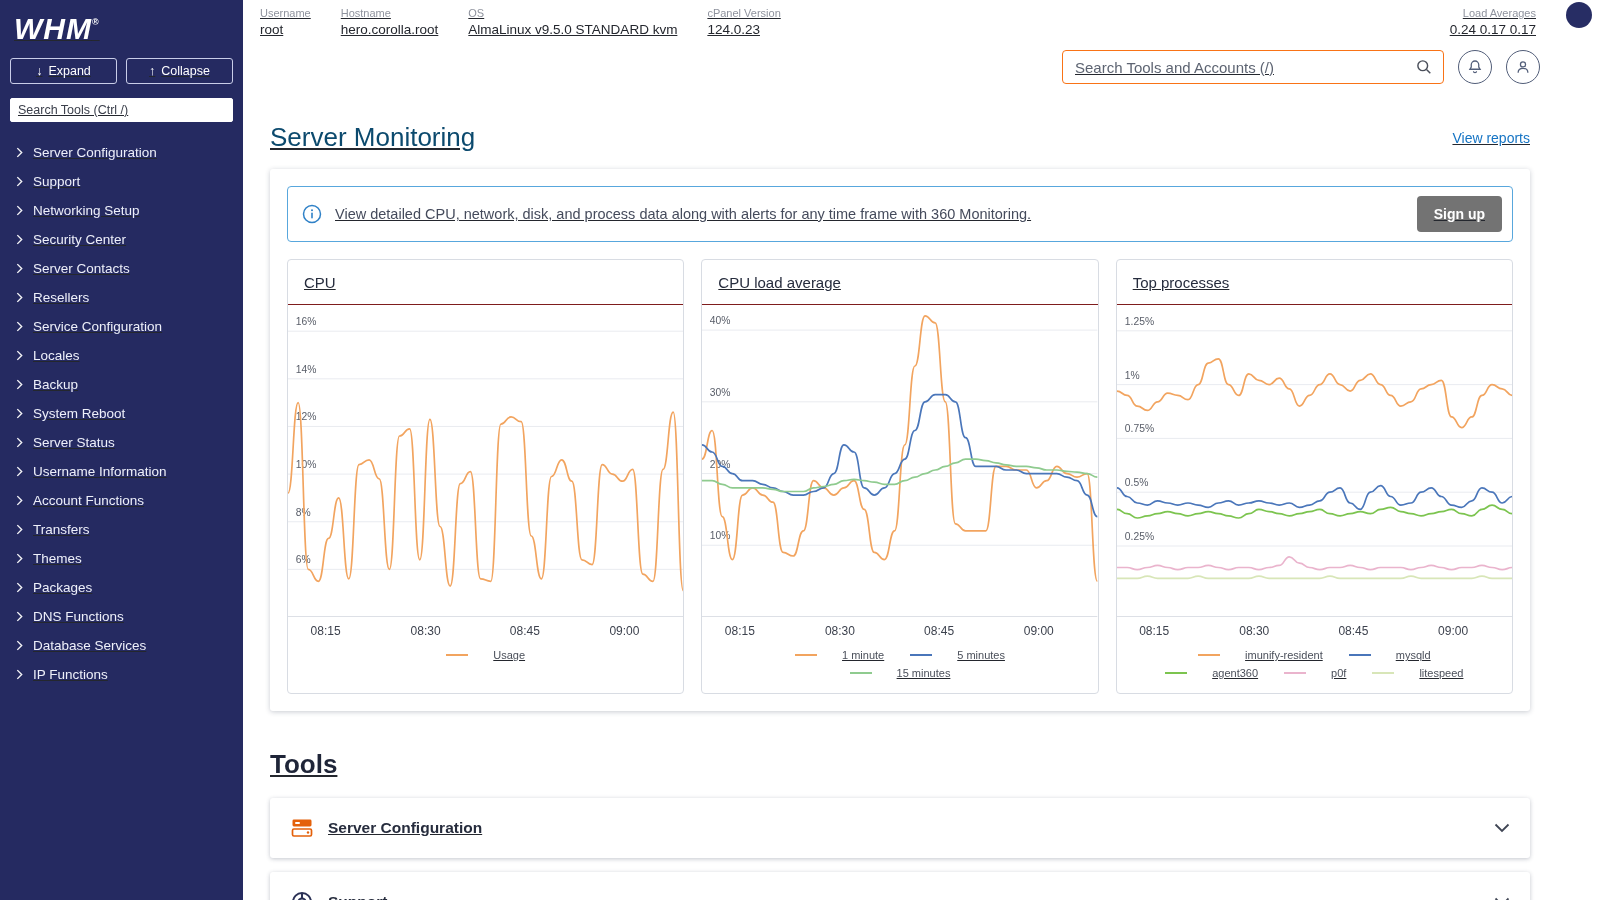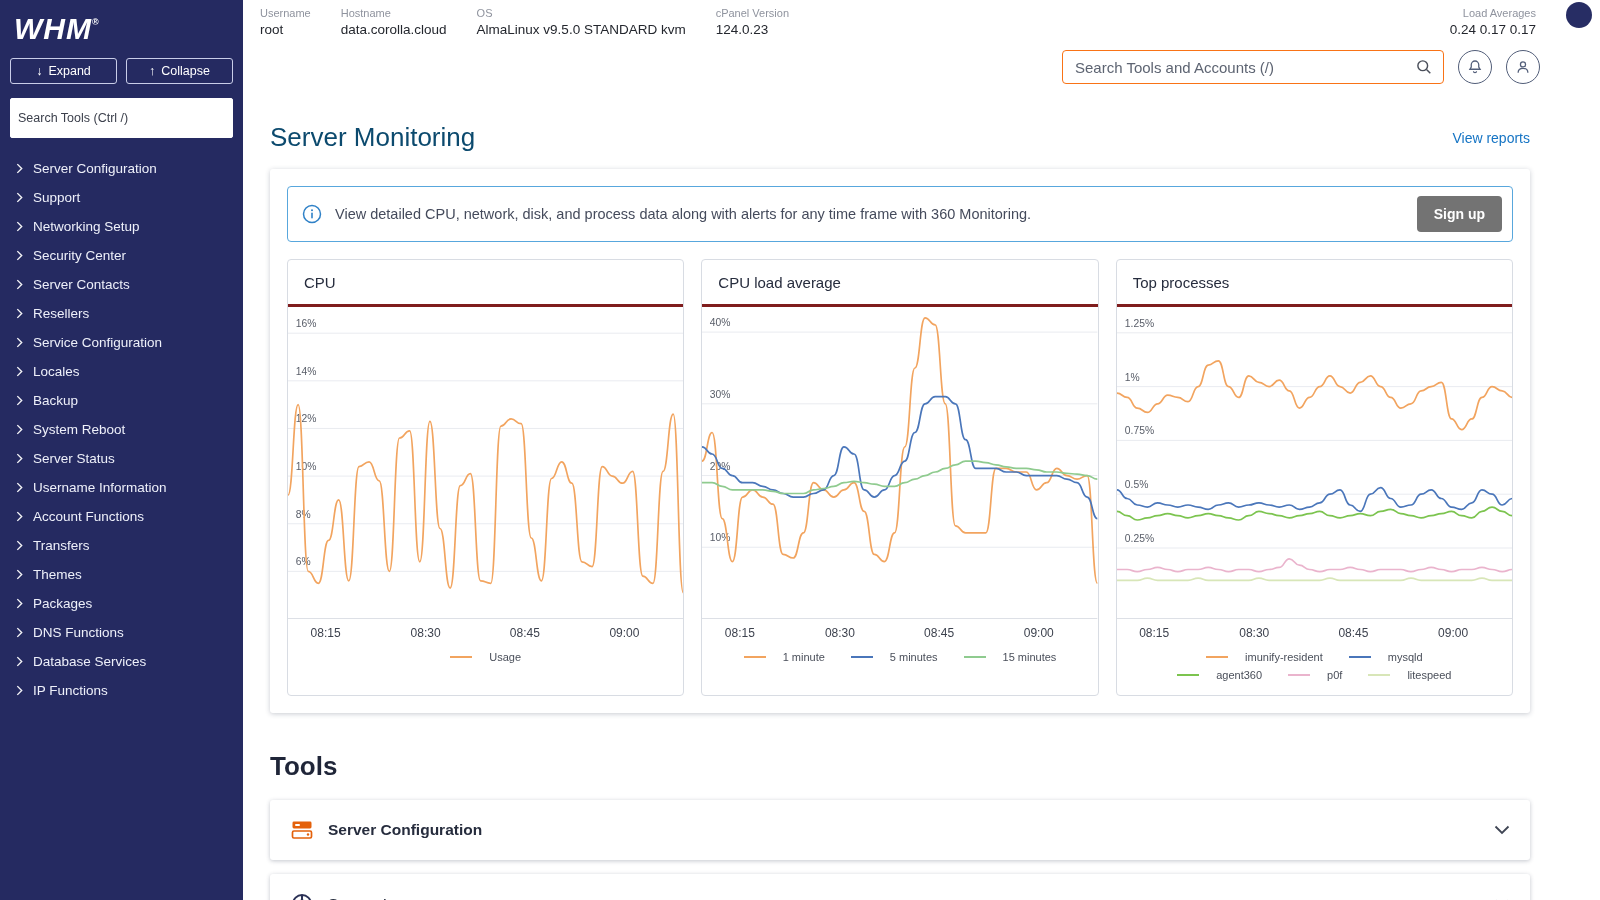--- a/index.html
+++ b/index.html
@@ -2,32 +2,32 @@
 <html><head>
 <meta charset="utf-8">
 <style>
   * { box-sizing: border-box; }
   html,body { margin:0; padding:0; }
   body {
     width:1600px; height:900px; overflow:hidden;
     font-family:"Liberation Sans", sans-serif;
     background:#ffffff; color:#24272e;
   }
-  .app { display:flex; width:1600px; height:900px; }
+  .app { display:flex; width:1600px; height:900px;text-decoration:underline; }
 
   
   .sidebar { width:243px; flex-shrink:0; background:#252a61; color:#fff; overflow:hidden; }
   .logo-wrap { padding:12px 14px 10px; }
   .logo { font-size:30px; font-style:italic; font-weight:800; letter-spacing:1px; color:#fff; }
   .logo sup { font-size:9px; font-style:normal; vertical-align:14px; }
   .sb-btns { display:flex; gap:9px; padding:0 10px; margin:2px 0 14px; }
   .sb-btn { flex:1; background:transparent; border:1px solid #c9cde8; color:#fff;
     border-radius:3px; font-size:12.5px; padding:5px 0; cursor:pointer;
     font-family:"Liberation Sans", sans-serif; display:flex; align-items:center; justify-content:center; gap:6px; }
-  .sb-search { display:block; width:calc(100% - 20px); margin:0 10px 16px; height:40px;
+  .sb-search { display:block; width:calc(100% - 20px); margin:0 10px 16px; height:24px;
     border:1px solid #fff; border-radius:2px; padding:0 7px; font-size:12.5px;
     background:#fff; color:#222; font-family:"Liberation Sans", sans-serif; }
   .sb-search::placeholder { color:#3c404c; }
   .nav-item { display:flex; align-items:center; gap:10px; padding:7px 16px;
     font-size:13.5px; color:#eef0fa; cursor:pointer; }
   .chev { width:7px; height:11px; flex-shrink:0; opacity:.95; }
 
   
   .main { flex:1; display:flex; flex-direction:column; background:#fff; position:relative; }
 
@@ -59,27 +59,27 @@
   .banner { display:flex; align-items:center; gap:13px; border:1px solid #58a7dd;
     border-radius:4px; padding:9px 10px 9px 14px; }
   .banner-text { flex:1; font-size:14.5px; color:#454b5c; }
   .signup-btn { background:#737373; color:#fff; border:none; border-radius:4px;
     font-size:14px; font-weight:700; padding:10px 17px; cursor:pointer;
     font-family:"Liberation Sans", sans-serif; }
 
   .charts-row { display:flex; gap:17px; margin-top:17px; }
   .chart-card { flex:1; border:1px solid #d8dce3; border-radius:4px; background:#fff;
     display:flex; flex-direction:column; overflow:hidden; }
-  .chart-title { font-size:15px; color:#262c3d; padding:14px 16px 13px; border-bottom:3px solid #7f1d1d; }
+  .chart-title { font-size:15px; color:#262c3d; padding:14px 16px 13px; border-bottom:1px solid #7f1d1d; }
   .chart-plot { width:100%; height:312px; display:block; }
   .x-labels { position:relative; height:24px; font-size:12px; color:#3d424e; }
   .x-labels span { position:absolute; transform:translateX(-50%); top:7px; }
   .legend { display:flex; justify-content:center; align-items:center; flex-wrap:wrap;
     gap:6px 26px; padding:8px 34px 14px; }
-  .legend-item { display:flex; align-items:center; gap:17px; font-size:11px; color:#4a4f5a; }
+  .legend-item { display:flex; align-items:center; gap:25px; font-size:11px; color:#4a4f5a; }
   .legend-swatch { width:22px; height:0; border-top:2px solid #999; display:inline-block; }
 
   .tools-title { font-size:26px; font-weight:600; color:#1f2538; margin:38px 0 18px; }
   .accordion { background:#fff; box-shadow:0 1px 4px rgba(40,50,75,.28); border-radius:3px;
     display:flex; align-items:center; gap:14px; padding:18px 20px; margin-bottom:14px; cursor:pointer; }
   .accordion-label { flex:1; font-size:15.5px; font-weight:700; color:#262c3d; }
   .acc-icon { width:24px; height:24px; flex-shrink:0; }
   .acc-chevron { width:16px; height:10px; flex-shrink:0; }
 </style>
 </head>
@@ -222,21 +222,21 @@
 
   <div class="main">
 
     <div class="info-bar" id="info-fields">
         <div class="info-field">
           <div class="info-label">Username</div>
           <div class="info-value">root</div>
         </div>
         <div class="info-field">
           <div class="info-label">Hostname</div>
-          <div class="info-value">data.corolla.cloud</div>
+          <div class="info-value">hero.corolla.root</div>
         </div>
         <div class="info-field">
           <div class="info-label">OS</div>
           <div class="info-value">AlmaLinux v9.5.0 STANDARD kvm</div>
         </div>
         <div class="info-field">
           <div class="info-label">cPanel Version</div>
           <div class="info-value">124.0.23</div>
         </div>
         <div class="info-field load-field">

